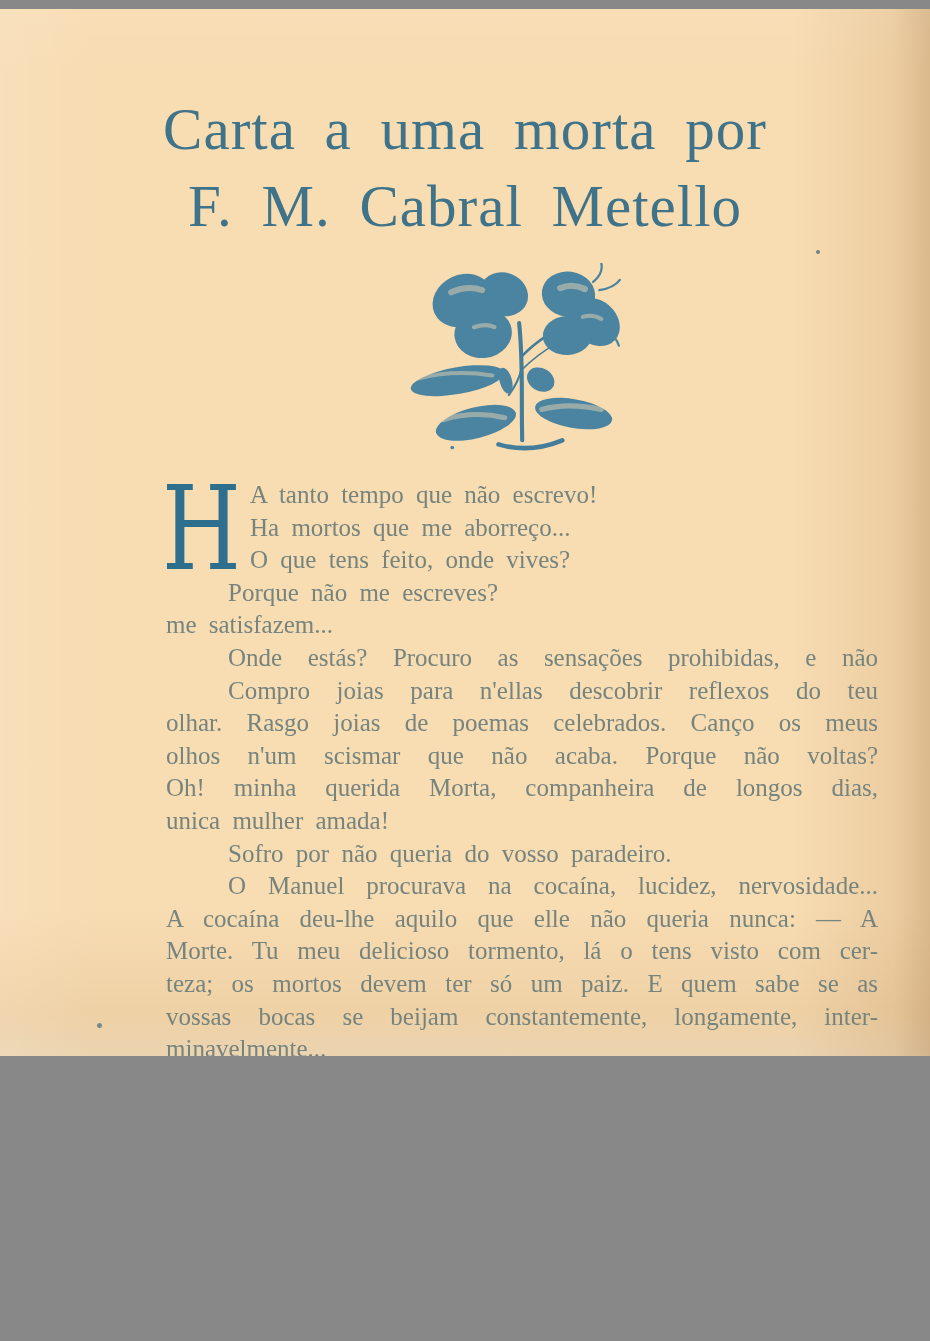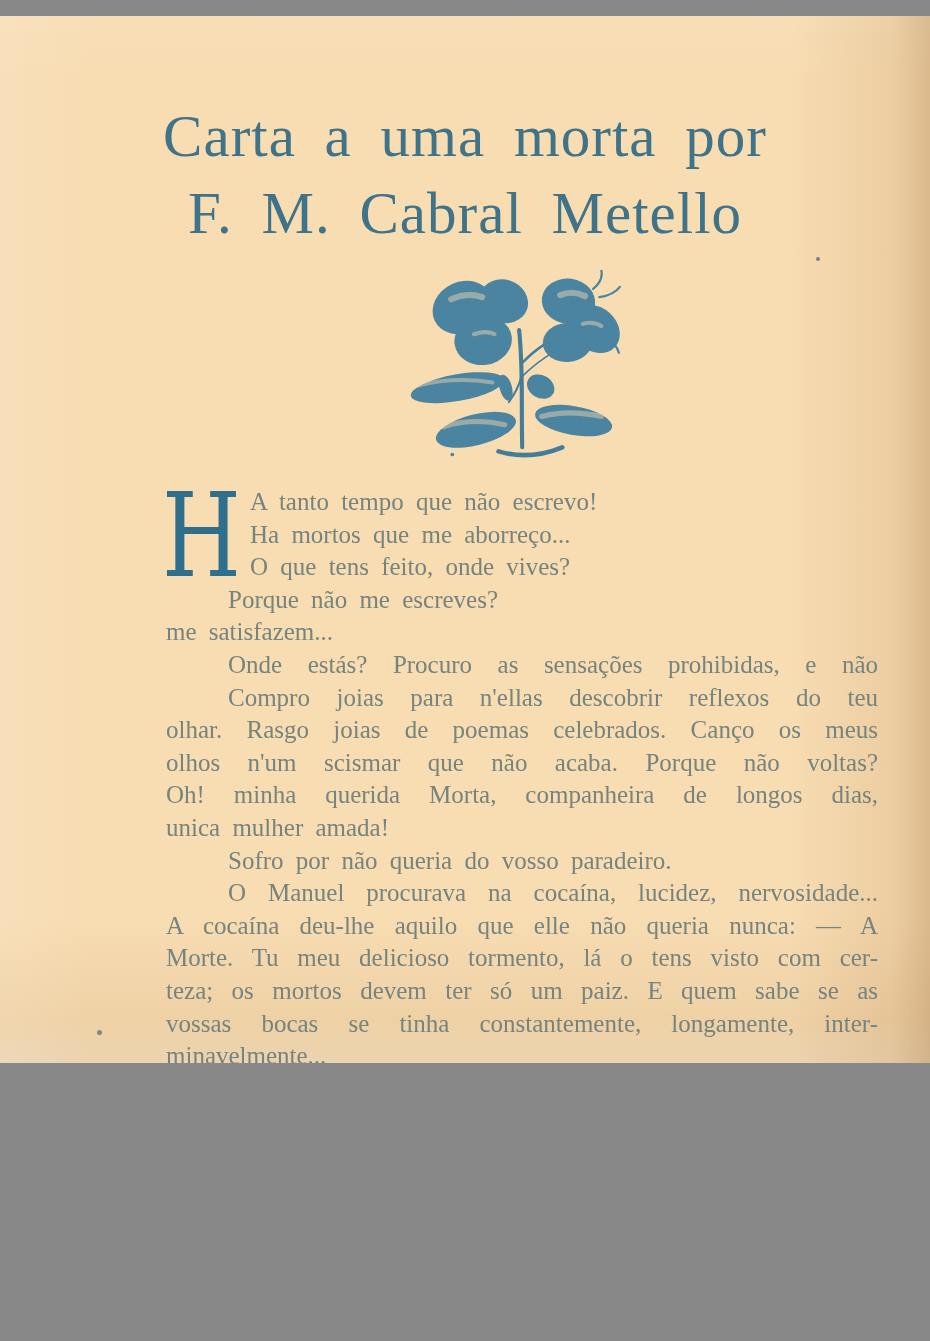--- a/index.html
+++ b/index.html
@@ -1,20 +1,20 @@
 <!DOCTYPE html>
 <html><head>
 <meta charset="utf-8">
 <style>
   html, body { margin: 0; padding: 0; background: #888; }
   .page {
     position: relative;
     width: 930px;
     height: 1047px;
-    margin: 16px auto;
+    margin: 9px auto;
     overflow: hidden;
     font-family: "Liberation Serif", serif;
     background:
       linear-gradient(to right, rgba(255,255,255,0.10), rgba(255,255,255,0) 10%, rgba(255,255,255,0) 85%, rgba(166,117,62,0.14) 96%, rgba(150,104,56,0.30)),
       linear-gradient(to bottom, rgba(255,255,255,0.06), rgba(255,255,255,0) 6%, rgba(255,255,255,0) 86%, rgba(172,128,74,0.12) 96%, rgba(205,193,172,0.30)),
       #f8dcb2;
   }
   .title {
     position: absolute;
     top: 82px; left: 0; width: 100%;
@@ -151,21 +151,21 @@
         <div class="line indent just">Compro joias para n'ellas descobrir reflexos do teu</div>
         <div class="line just">olhar. Rasgo joias de poemas celebrados. Canço os meus</div>
         <div class="line just">olhos n'um scismar que não acaba. Porque não voltas?</div>
         <div class="line just">Oh! minha querida Morta, companheira de longos dias,</div>
         <div class="line">unica mulher amada!</div>
         <div class="line indent">Sofro por não queria do vosso paradeiro.</div>
         <div class="line indent just">O Manuel procurava na cocaína, lucidez, nervosidade...</div>
         <div class="line just">A cocaína deu-lhe aquilo que elle não queria nunca: — A</div>
         <div class="line just">Morte. Tu meu delicioso tormento, lá o tens visto com cer-</div>
         <div class="line just">teza; os mortos devem ter só um paiz. E quem sabe se as</div>
-        <div class="line just">vossas bocas se tinha constantemente, longamente, inter-</div>
+        <div class="line just">vossas bocas se beijam constantemente, longamente, inter-</div>
         <div class="line">minavelmente...</div>
       </div>
   </div>
 
   <div class="footer-left">NOVEMBRO</div>
   <div class="footer-right">FRANCISCO</div>
   <div class="page-number">110</div>
 
   <div class="speck speck-a"></div>
   <div class="speck speck-b"></div>

